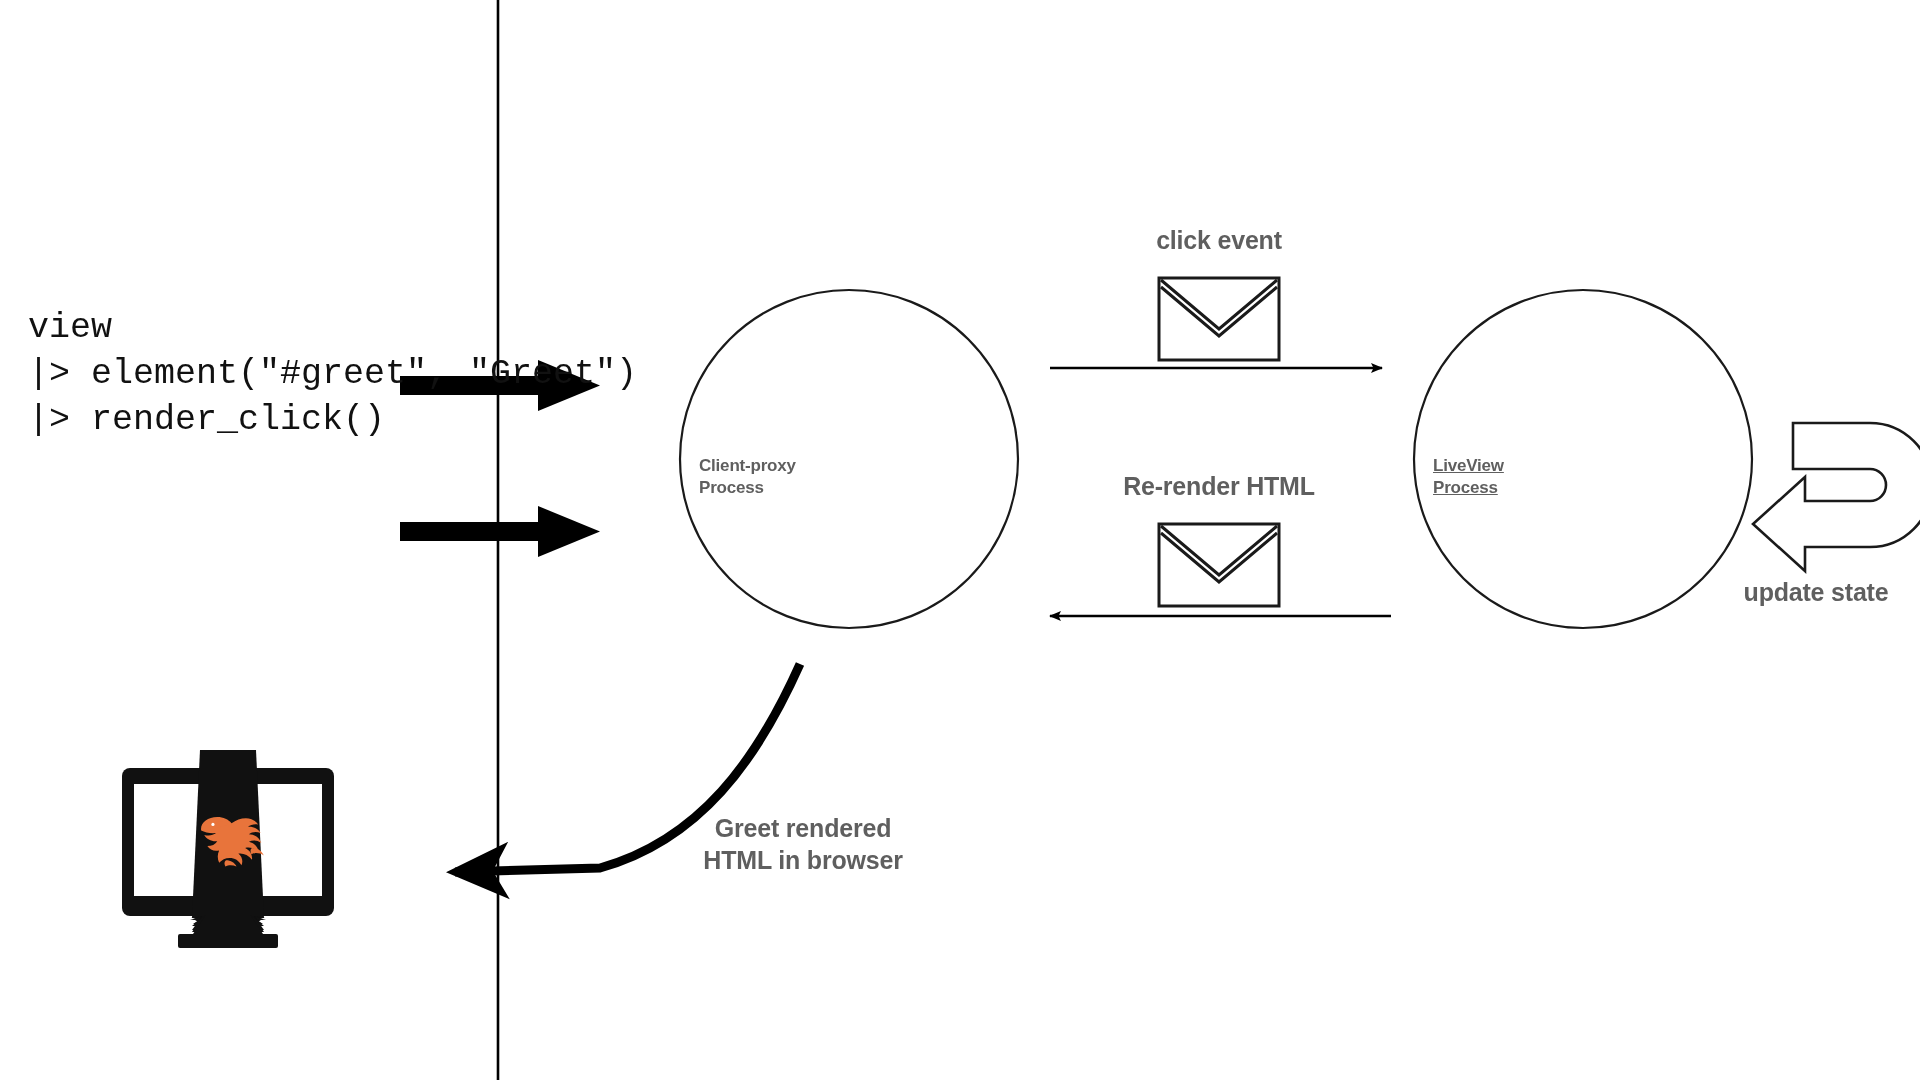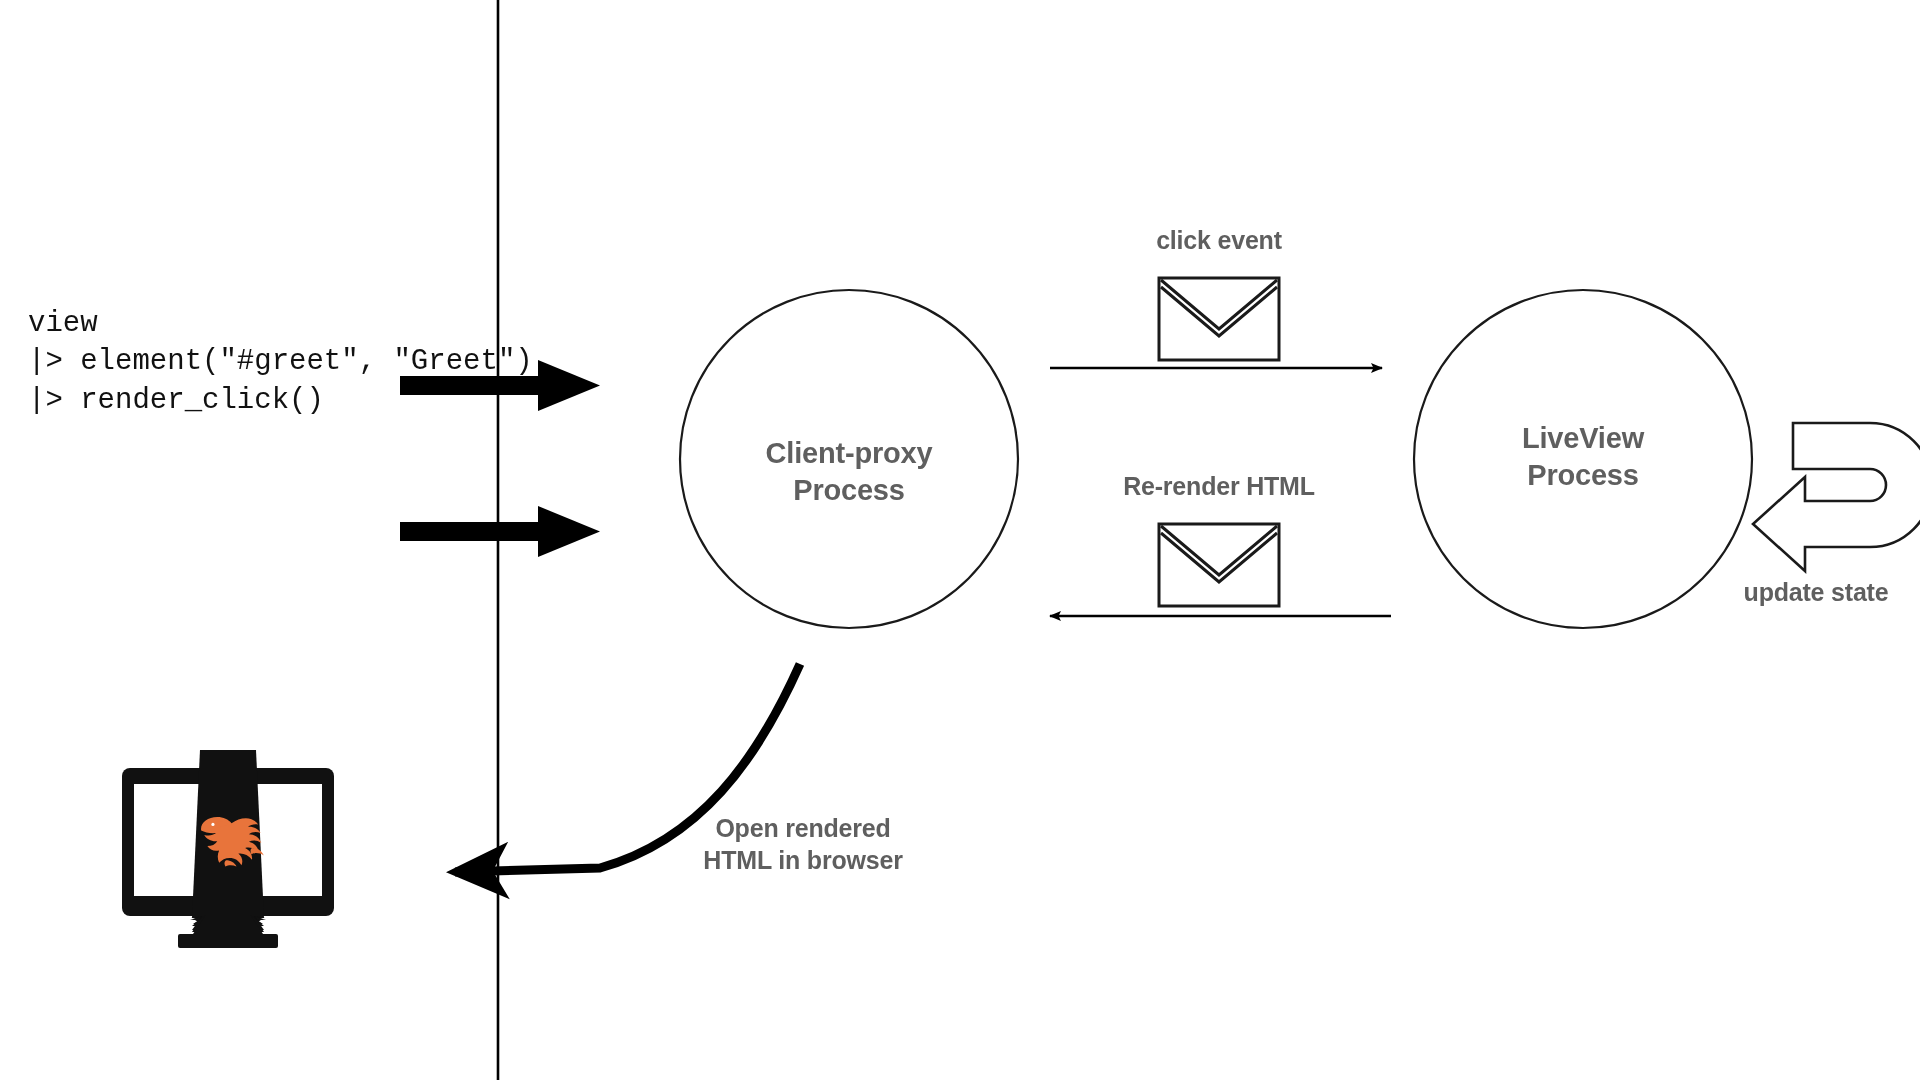--- a/index.html
+++ b/index.html
@@ -25,42 +25,43 @@
     left: 0;
     top: 0;
     width: 1920px;
     height: 1080px;
   }
   .node-label {
     position: absolute;
     color: #5f5f5f;
     font-family: "Liberation Sans", sans-serif;
     font-weight: bold;
-    font-size: 29px;
+    font-size: 17px;
     line-height: 1.28;
-    text-align: center;
+    text-align: left;
     white-space: pre-line;
     letter-spacing: -0.2px;
+    margin-top: 20px;
   }
   .edge-label {
     position: absolute;
     color: #5f5f5f;
     font-family: "Liberation Sans", sans-serif;
     font-weight: bold;
     font-size: 25px;
     line-height: 1.28;
     text-align: center;
     white-space: pre-line;
     letter-spacing: -0.2px;
   }
   .code-block {
     position: absolute;
     color: #111111;
     font-family: "Liberation Mono", "DejaVu Sans Mono", monospace;
-    font-size: 29px;
+    font-size: 35px;
     line-height: 1.32;
     white-space: pre;
     letter-spacing: 0px;
   }
 </style>
 </head>
 <body>
 
 <div id="canvas">
 
@@ -202,25 +203,25 @@
   </svg>
 
   <div class="code-block" style="left:28px; top:305px;">view
 |&gt; element("#greet", "Greet")
 |&gt; render_click()</div>
 
 
   <div class="node-label" style="left:699px; top:435px; width:300px;">Client-proxy
 Process</div>
 
-  <div class="node-label" style="left:1433px; top:420px; width:300px;">LiveView
+  <div class="node-label" style="left:1433px; top:435px; width:300px;text-decoration:underline;">LiveView
 Process</div>
 
   <div class="edge-label" style="left:1069px; top:470px; width:300px;">Re-render HTML</div>
 
   <div class="edge-label" style="left:1069px; top:224px; width:300px;">click event</div>
 
   <div class="edge-label" style="left:1716px; top:576px; width:200px;">update state</div>
 
-  <div class="edge-label" style="left:643px; top:812px; width:320px;">Open rendered
+  <div class="edge-label" style="left:643px; top:812px; width:320px;">Greet rendered
 HTML in browser</div>
 
 </div>
 
 </body></html>

